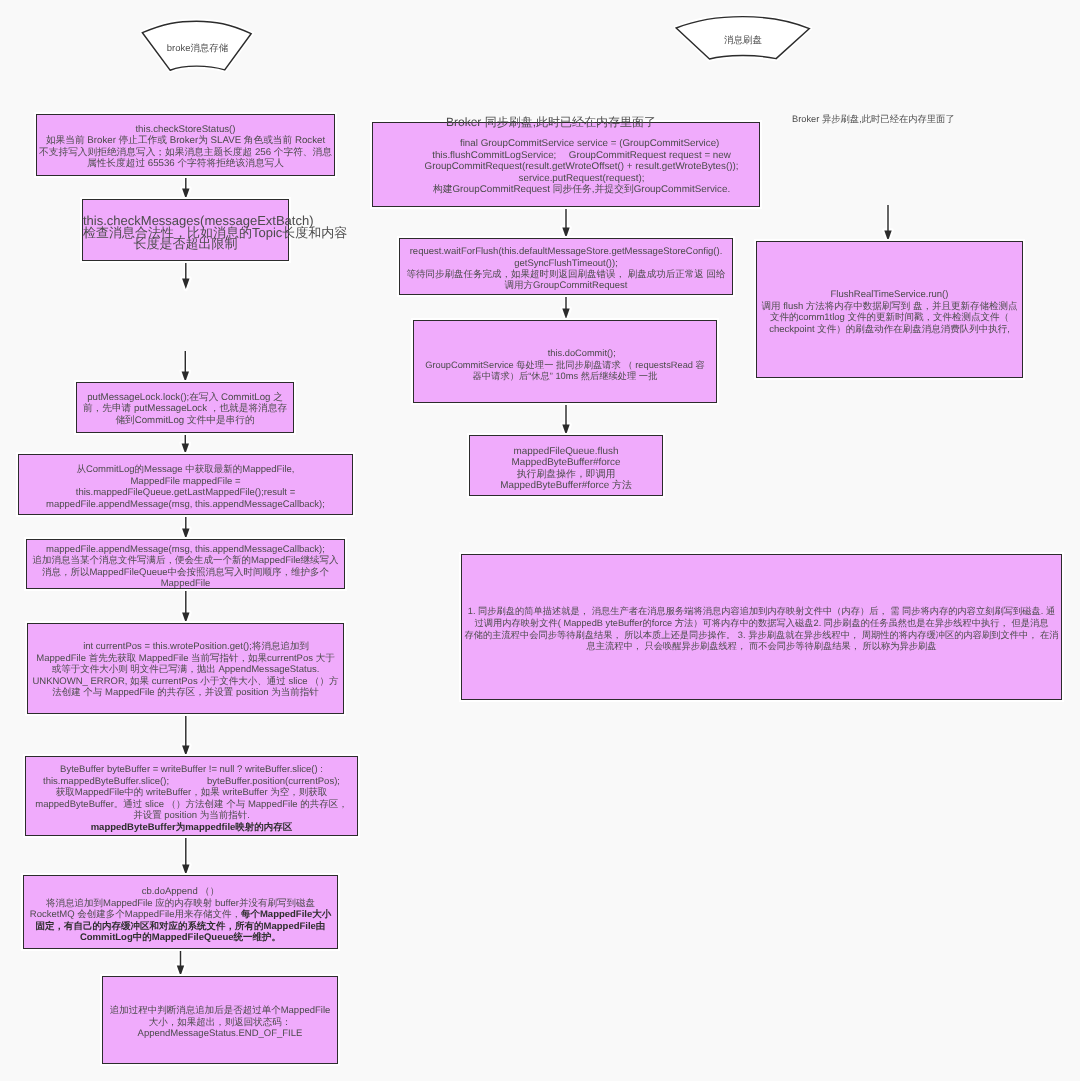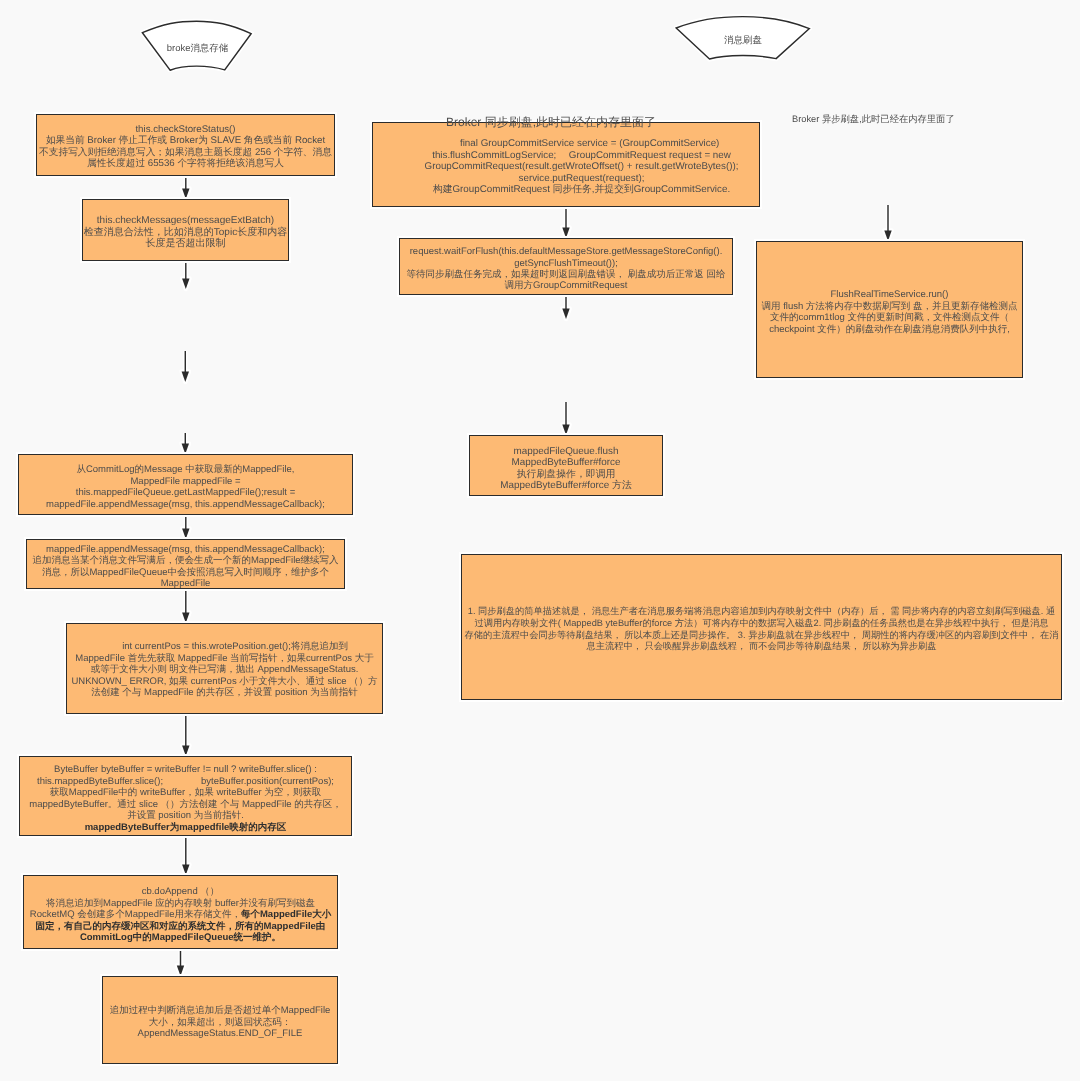--- a/index.html
+++ b/index.html
@@ -5,21 +5,21 @@
 <style>
   html,body{margin:0;padding:0;}
   body{
     width:1080px;height:1081px;background:#f9f9f9;
     font-family:"Liberation Sans",sans-serif;
     text-rendering:geometricPrecision;
     -webkit-font-smoothing:antialiased;
     position:relative;overflow:hidden;
   }
   #canvas{position:absolute;left:0;top:0;width:1080px;height:930px;}
-  .node{position:absolute;box-sizing:border-box;background:#fdba74;border:1.35px solid #2c2c2c;
+  .node{position:absolute;box-sizing:border-box;background:#f0abfc;border:1.35px solid #2c2c2c;
         display:flex;align-items:center;justify-content:center;text-align:center;
         color:#4c4c4c;font-size:9.5px;line-height:11.5px;--dy:0px;
         box-shadow:0 0 0 2px #fff;}
   .node .txt{padding:0;width:100%;white-space:pre;font-size:inherit;line-height:inherit;position:relative;top:calc(1.5px + var(--dy));}
   .banner{position:absolute;}
   .banner .label{position:absolute;left:0;right:0;text-align:center;color:#4c4c4c;}
   .edgelabel{position:absolute;color:#4c4c4c;text-align:center;white-space:nowrap;z-index:5;}
   b{font-weight:bold;color:#2f2f2f;}
   svg.arrows{position:absolute;left:0;top:0;width:1080px;height:1081px;pointer-events:none;}
 </style>
@@ -155,51 +155,56 @@
     <div class="label" style="top:20px;left:0;right:0;font-size:9.5px;">消息刷盘</div>
   </div>
 
   <div class="node" style="left:36px;top:114px;width:299px;height:62px;font-size:9.7px;">
     <div class="txt">this.checkStoreStatus()
 如果当前 Broker 停止工作或 Broker为 SLAVE 角色或当前 Rocket
 不支持写入则拒绝消息写入；如果消息主题长度超 256 个字符、消息
 属性长度超过 65536 个字符将拒绝该消息写人</div>
     </div>
 
-  <div class="node" style="left:82px;top:199px;width:207px;height:62px;font-size:10px;justify-content:flex-end;--dy:1px;">
+  <div class="node" style="left:82px;top:199px;width:207px;height:62px;font-size:13px;justify-content:flex-end;--dy:1px;">
     <div class="txt">this.checkMessages(messageExtBatch)
 检查消息合法性，比如消息的Topic长度和内容
 长度是否超出限制</div>
     </div>
 
 
+  <div class="node" style="left:76px;top:382px;width:218px;height:51px;font-size:9.69px;">
+    <div class="txt">putMessageLock.lock();在写入 CommitLog 之
+前，先申请 putMessageLock ，也就是将消息存
+储到CommitLog 文件中是串行的</div>
+    </div>
 
   <div class="node" style="left:18px;top:454px;width:335px;height:61px;--dy:1px;">
     <div class="txt">从CommitLog的Message 中获取最新的MappedFile,
 MappedFile mappedFile =
 this.mappedFileQueue.getLastMappedFile();result =
 mappedFile.appendMessage(msg, this.appendMessageCallback);</div>
     </div>
 
   <div class="node" style="left:26px;top:539px;width:319px;height:50px;--dy:1px;">
     <div class="txt">mappedFile.appendMessage(msg, this.appendMessageCallback);
 追加消息当某个消息文件写满后，便会生成一个新的MappedFile继续写入
 消息，所以MappedFileQueue中会按照消息写入时间顺序，维护多个
 MappedFile</div>
     </div>
 
-  <div class="node" style="left:27px;top:623px;width:317px;height:91px;margin-left:39px;">
+  <div class="node" style="left:27px;top:623px;width:317px;height:91px;">
     <div class="txt">        int currentPos = this.wrotePosition.get();将消息追加到
 MappedFile 首先先获取 MappedFile 当前写指针，如果currentPos 大于
 或等于文件大小则 明文件已写满，抛出 AppendMessageStatus.
 UNKNOWN_ ERROR, 如果 currentPos 小于文件大小、通过 slice （）方
 法创建 个与 MappedFile 的共存区，并设置 position 为当前指针</div>
     </div>
 
-  <div class="node" style="left:19px;top:756px;width:333px;height:80px;--dy:1px;">
+  <div class="node" style="left:25px;top:756px;width:333px;height:80px;--dy:1px;">
     <div class="txt"><span>ByteBuffer byteBuffer = writeBuffer != null ? writeBuffer.slice() :
 this.mappedByteBuffer.slice();　　　　byteBuffer.position(currentPos);
 获取MappedFile中的 writeBuffer，如果 writeBuffer 为空，则获取
 mappedByteBuffer。通过 slice （）方法创建 个与 MappedFile 的共存区，
 并设置 position 为当前指针.</span><br><b>mappedByteBuffer为mappedfile映射的内存区</b></div>
     </div>
 
   <div class="node" style="left:23px;top:875px;width:315px;height:74px;--dy:1.3px;">
     <div class="txt"><span>cb.doAppend （）
 将消息追加到MappedFile 应的内存映射 buffer并没有刷写到磁盘
@@ -224,20 +229,25 @@
 构建GroupCommitRequest 同步任务,并提交到GroupCommitService.</div>
     </div>
 
   <div class="node" style="left:399px;top:238px;width:334px;height:57px;--dy:0.6px;line-height:11.1px;">
     <div class="txt">request.waitForFlush(this.defaultMessageStore.getMessageStoreConfig().
 getSyncFlushTimeout());
 等待同步刷盘任务完成，如果超时则返回刷盘错误， 刷盘成功后正常返 回给
 调用方GroupCommitRequest</div>
     </div>
 
+  <div class="node" style="left:413px;top:320px;width:304px;height:83px;font-size:9.27px;--dy:2.5px;">
+    <div class="txt">             this.doCommit();
+GroupCommitService 每处理一 批同步刷盘请求 （ requestsRead 容
+器中请求）后“休息” 10ms 然后继续处理 一批</div>
+    </div>
 
   <div class="node" style="left:469px;top:435px;width:194px;height:61px;font-size:9.88px;--dy:1.5px;">
     <div class="txt">mappedFileQueue.flush
 MappedByteBuffer#force
 执行刷盘操作，即调用
 MappedByteBuffer#force 方法</div>
     </div>
 
   <div class="edgelabel" style="left:792px;top:112.5px;width:162px;font-size:9.3px;">Broker 异步刷盘,此时已经在内存里面了</div>
 

